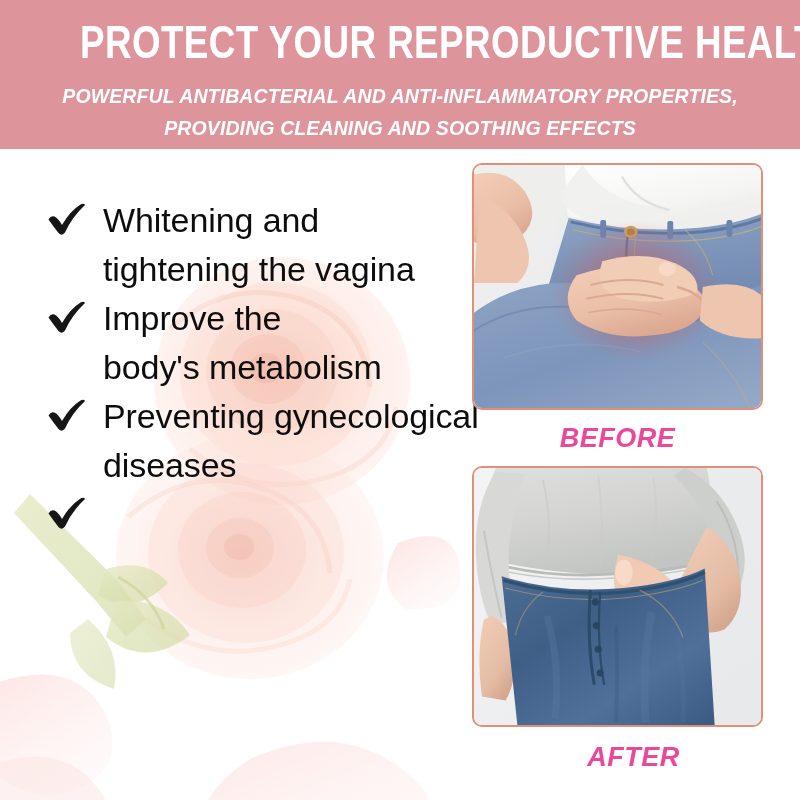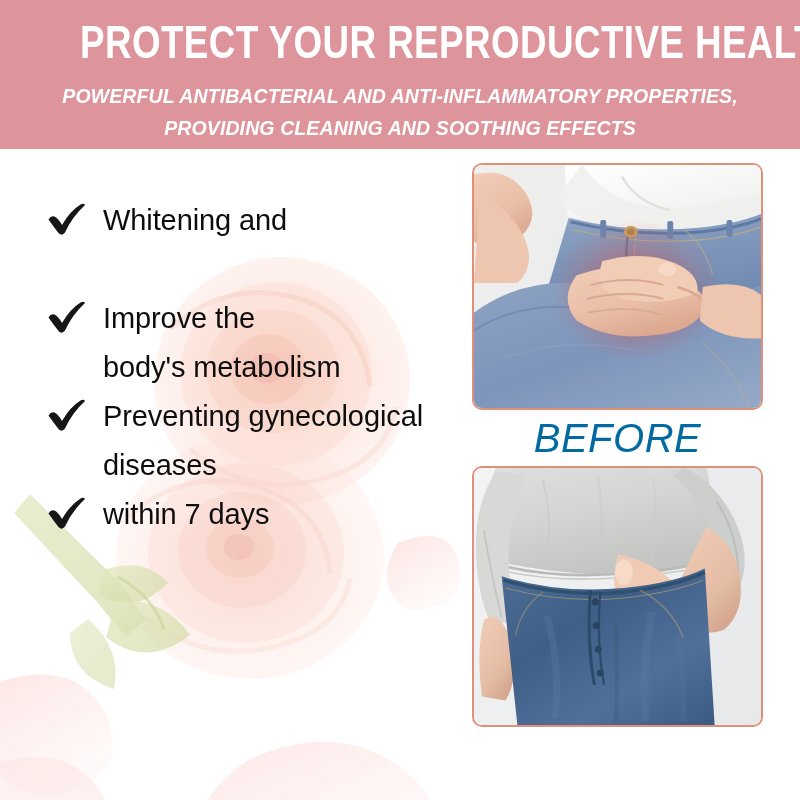--- a/index.html
+++ b/index.html
@@ -66,21 +66,21 @@
     position:relative;
     min-height:98px;
   }
   .check-icon {
     position:absolute; left:0; top:6px;
     width:40px; height:34px;
   }
   .bullet-text {
     margin-left:57px;
     color:#0d0d0d;
-    font-size:29px;
+    font-size:34px;
     line-height:49px;
     letter-spacing:-0.1px;
     font-weight:normal;
   }
   .bullet-text span { display:block; white-space:nowrap; }
 
   
   .photo-frame {
     position:absolute;
     border:2px solid #e09078;
@@ -91,24 +91,24 @@
   }
   #frame-before { left:472px; top:163px; width:291px; height:247px; }
   #frame-after  { left:472px; top:466px; width:291px; height:261px; }
 
   .photo-frame svg { display:block; width:100%; height:100%; }
 
   .ba-label {
     position:absolute;
     width:291px;
     text-align:center;
-    color:#0369a1;
-    font-weight:normal;
+    color:#ec4899;
+    font-weight:bold;
     font-style:italic;
-    font-size:40px;
+    font-size:27px;
     line-height:40px;
     letter-spacing:0.5px;
     z-index:4;
   }
   #label-before { left:472px; top:418px; }
   #label-after  { left:488px; top:737px; }
 </style>
 </head>
 <body>
 
@@ -181,20 +181,21 @@
   </div>
 
   <div class="bullets">
 
     <div class="bullet-row">
       <svg class="check-icon" viewBox="0 0 40 34">
         <path d="M2.5 17.5 q2.5 -4.5 6 -3 q4 2 7.5 8.5 q8 -14 18.5 -20.5 q3.5 -1.5 4.5 0.5 q-13 12 -20 27.5 q-3 4 -6.5 0.5 q-5.5 -7 -10 -13.5 Z" fill="#161616"></path>
       </svg>
       <div class="bullet-text">
         <span>Whitening and</span>
+        <span>tightening the vagina</span>
       </div>
     </div>
 
     <div class="bullet-row">
       <svg class="check-icon" viewBox="0 0 40 34">
         <path d="M2.5 17.5 q2.5 -4.5 6 -3 q4 2 7.5 8.5 q8 -14 18.5 -20.5 q3.5 -1.5 4.5 0.5 q-13 12 -20 27.5 q-3 4 -6.5 0.5 q-5.5 -7 -10 -13.5 Z" fill="#161616"></path>
       </svg>
       <div class="bullet-text">
         <span>Improve the</span>
         <span>body's metabolism</span>
@@ -209,21 +210,20 @@
         <span>Preventing gynecological</span>
         <span>diseases</span>
       </div>
     </div>
 
     <div class="bullet-row">
       <svg class="check-icon" viewBox="0 0 40 34">
         <path d="M2.5 17.5 q2.5 -4.5 6 -3 q4 2 7.5 8.5 q8 -14 18.5 -20.5 q3.5 -1.5 4.5 0.5 q-13 12 -20 27.5 q-3 4 -6.5 0.5 q-5.5 -7 -10 -13.5 Z" fill="#161616"></path>
       </svg>
       <div class="bullet-text">
-        <span>within 7 days</span>
       </div>
     </div>
 
 
   </div>
 
   <div class="photo-frame" id="frame-before">
     <svg viewBox="0 0 291 247" preserveAspectRatio="xMidYMid slice">
       <defs>
         <linearGradient id="bgWallB" x1="0%" y1="0%" x2="100%" y2="100%">
@@ -372,14 +372,15 @@
       <path d="M168 124 q32 16 44 48" fill="none" stroke="#c4a96f" stroke-width="1.3" opacity="0.5"></path>
       <path d="M70 126 q-22 16 -28 44" fill="none" stroke="#c4a96f" stroke-width="1.3" opacity="0.45"></path>
 
       <path d="M74 150 q14 52 8 104" fill="none" stroke="#5c7ca5" stroke-width="7" opacity="0.33"></path>
       <path d="M180 146 q-10 54 -6 112" fill="none" stroke="#5c7ca5" stroke-width="8" opacity="0.30"></path>
       <path d="M144 160 q2 50 0 98" fill="none" stroke="#31516f" stroke-width="4" opacity="0.28"></path>
       <path d="M206 170 q8 44 6 88" fill="none" stroke="#5a7aa3" stroke-width="5" opacity="0.22"></path>
     </svg>
   </div>
 
+  <div class="ba-label" id="label-after">AFTER</div>
 
 </div>
 
 </body></html>

